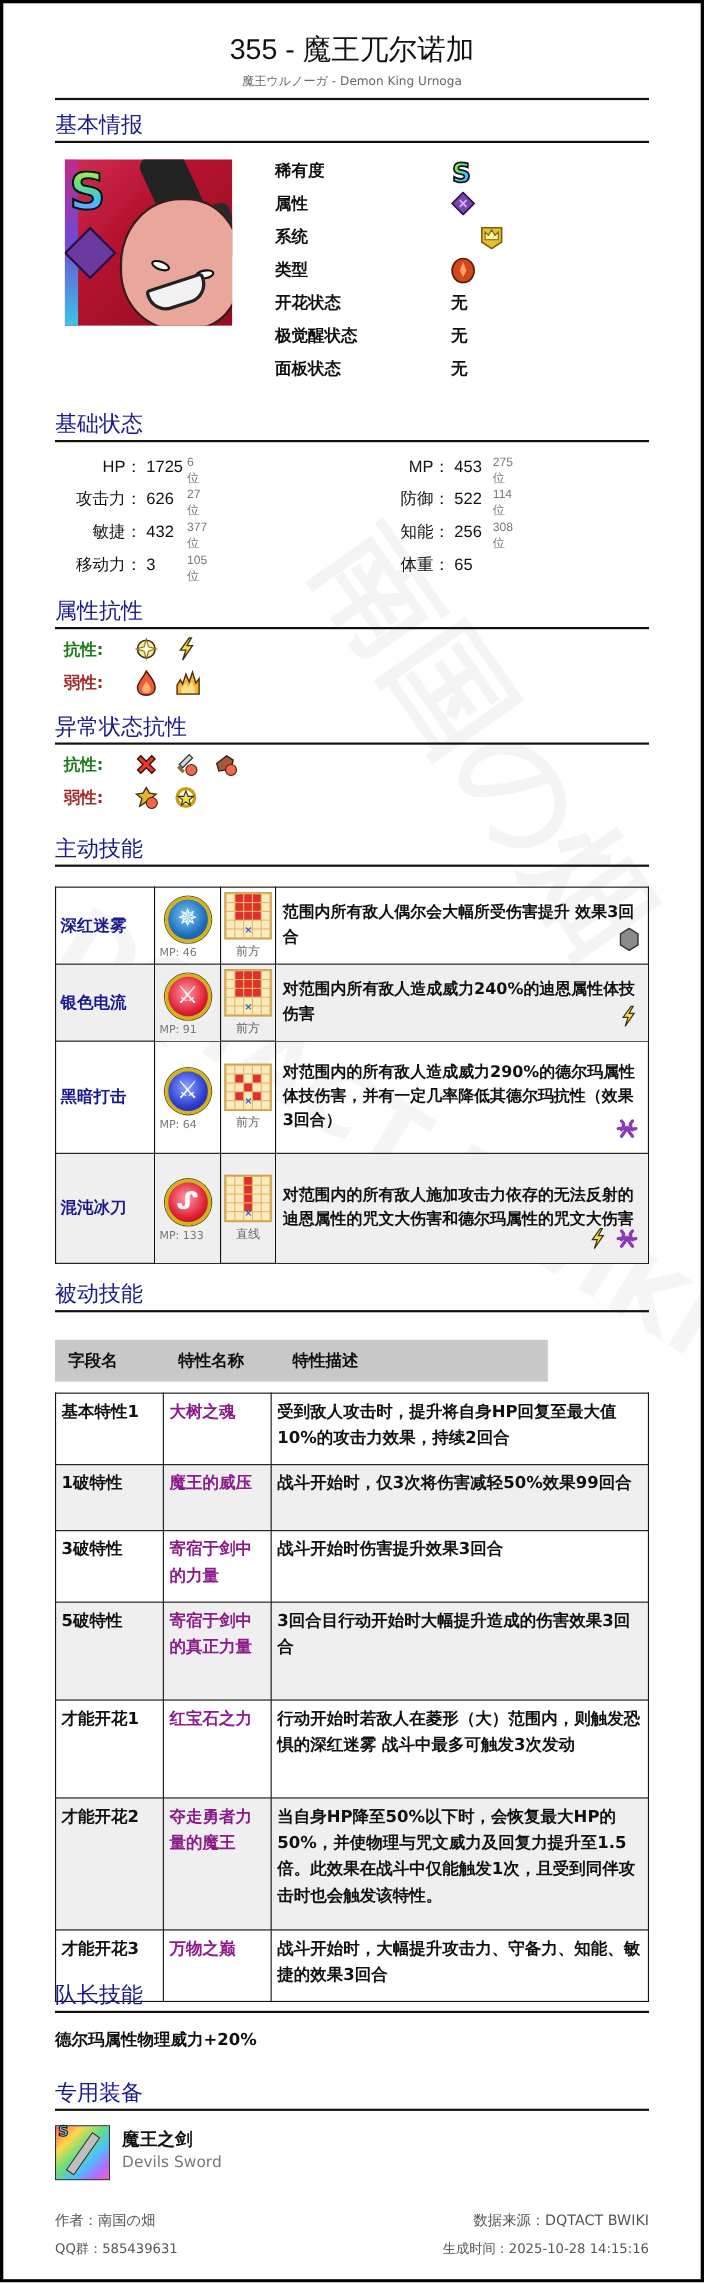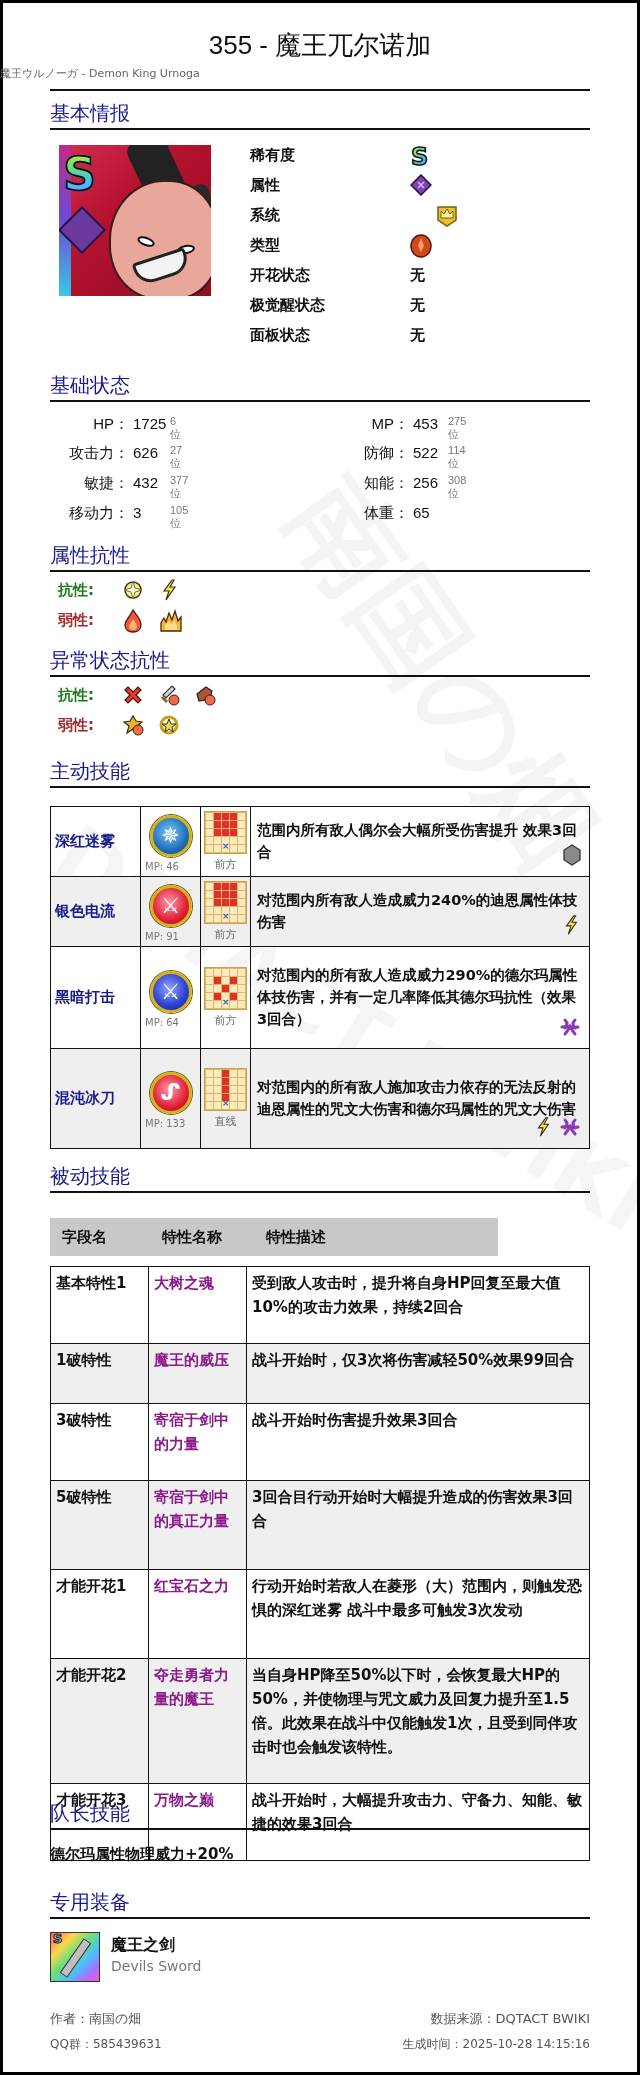--- a/index.html
+++ b/index.html
@@ -1,20 +1,20 @@
 <!DOCTYPE html>
 <html><head>
 <meta charset="utf-8">
 <style>
   * { box-sizing: border-box; margin: 0; padding: 0; }
   html, body { width: 640px; height: 2075px; background: #fff; }
   body { font-family: "DejaVu Sans", "Liberation Sans", sans-serif; color: #111; position: relative; overflow: hidden; }
   .frame { position: absolute; left: 0; top: 0; width: 640px; height: 2075px; border: 3px solid #000; }
   .title { position: absolute; top: 28px; left: 0; width: 640px; text-align: center; font-size: 26px; font-family: "Liberation Sans", sans-serif; color: #111; }
-  .subtitle { position: absolute; top: 66px; left: 0; width: 640px; text-align: left; font-size: 11px; color: #666; }
+  .subtitle { position: absolute; top: 66px; left: 0; width: 640px; text-align: center; font-size: 11px; color: #666; }
   .hr-top { position: absolute; top: 89px; left: 50px; width: 540px; height: 2px; background: #111; }
   .sec-head { position: absolute; left: 50px; width: 540px; font-size: 20px; color: #1a1a8c; border-bottom: 2px solid #111; padding-bottom: 2px; line-height: 26px; }
 
   .portrait { position: absolute; left: 59px; top: 145px; width: 152px; height: 151px; overflow: hidden;
     background: linear-gradient(135deg, #d42c55 0%, #b5122e 40%, #8d0e22 100%); }
   .portrait .horn { position: absolute; left: 80px; top: -10px; width: 40px; height: 80px; background: #222; transform: rotate(-25deg); border-radius: 10px; }
   .portrait .horn2 { position: absolute; left: 130px; top: 40px; width: 26px; height: 50px; background: #2a2a2a; transform: rotate(-20deg); border-radius: 8px; }
   .portrait .face { position: absolute; left: 50px; top: 35px; width: 110px; height: 120px; background: #e8a79a; border-radius: 50% 45% 40% 45%; border: 2px solid #3a1a1a; }
   .portrait .mouth { position: absolute; left: 75px; top: 110px; width: 55px; height: 24px; background: #f2f2f2; border: 3px solid #222; border-radius: 4px 4px 18px 18px; transform: rotate(-18deg); }
   .portrait .eye { position: absolute; width: 18px; height: 9px; background: #fff; border: 2px solid #111; border-radius: 50%; }
@@ -55,21 +55,21 @@
   .grid5 { display: grid; grid-template-columns: repeat(5, 7px); grid-template-rows: repeat(5, 7px); gap: 1px; width: 43px; padding: 1px; margin: 0 auto; background: #e0b865; border: 1px solid #c9a050; }
   .grid5 i { display: block; background: #fbeac0; position: relative; }
   .grid5 i.on { background: #e0302d; }
   .grid5 i.me::after { content: "×"; position: absolute; left: 0; top: -4px; font-size: 9px; color: #2f62c9; font-style: normal; font-weight: bold; }
   .sk-range .rl { font-size: 11px; color: #666; margin-top: 3px; }
   .sk-desc { font-size: 14.5px; font-weight: bold; line-height: 22px; padding: 4px 6px 6px 6px; position: relative; }
   .sk-desc .elem { position: absolute; right: 8px; bottom: 4px; display: flex; gap: 6px; }
 
   .pas-head { position: absolute; left: 50px; top: 1218px; width: 448px; height: 38px; background: #c8c8c8; display: flex; align-items: center; font-size: 15px; font-weight: bold; }
   table.passive { position: absolute; left: 50px; top: 1266px; width: 540px; border-collapse: collapse; }
-  table.passive td { border: 1.5px solid #111; vertical-align: top; font-size: 15px; font-weight: bold; line-height: 24px; padding: 4px 5px 24px 5px; }
+  table.passive td { border: 1.5px solid #111; vertical-align: top; font-size: 15px; font-weight: bold; line-height: 24px; padding: 4px 5px 12px 5px; }
   table.passive tr:nth-child(even) td { background: #efefef; }
   table.passive td.f { width: 98px; }
   table.passive td.n { width: 98px; color: #8b1a8b; }
 
   .leader { position: absolute; left: 50px; top: 1845px; font-size: 15px; font-weight: bold; }
   .equip-icon { position: absolute; left: 50px; top: 1932px; width: 50px; height: 50px; border: 1px solid #333;
     background: linear-gradient(135deg, #ff5a5a, #ffd84a 25%, #6ae07a 45%, #4ac0ff 65%, #b26bff 85%, #ff5ac0); }
   .equip-icon .blade { position: absolute; left: 20px; top: 4px; width: 9px; height: 42px; background: #bfbfbf; border: 1px solid #333; transform: rotate(35deg); }
   .equip-icon .s { position: absolute; left: 2px; top: -2px; font-size: 13px; font-weight: bold; color: #7fd0ff; -webkit-text-stroke: 1px #111; }
   .equip-name { position: absolute; left: 111px; top: 1935px; font-size: 16px; font-weight: bold; }

